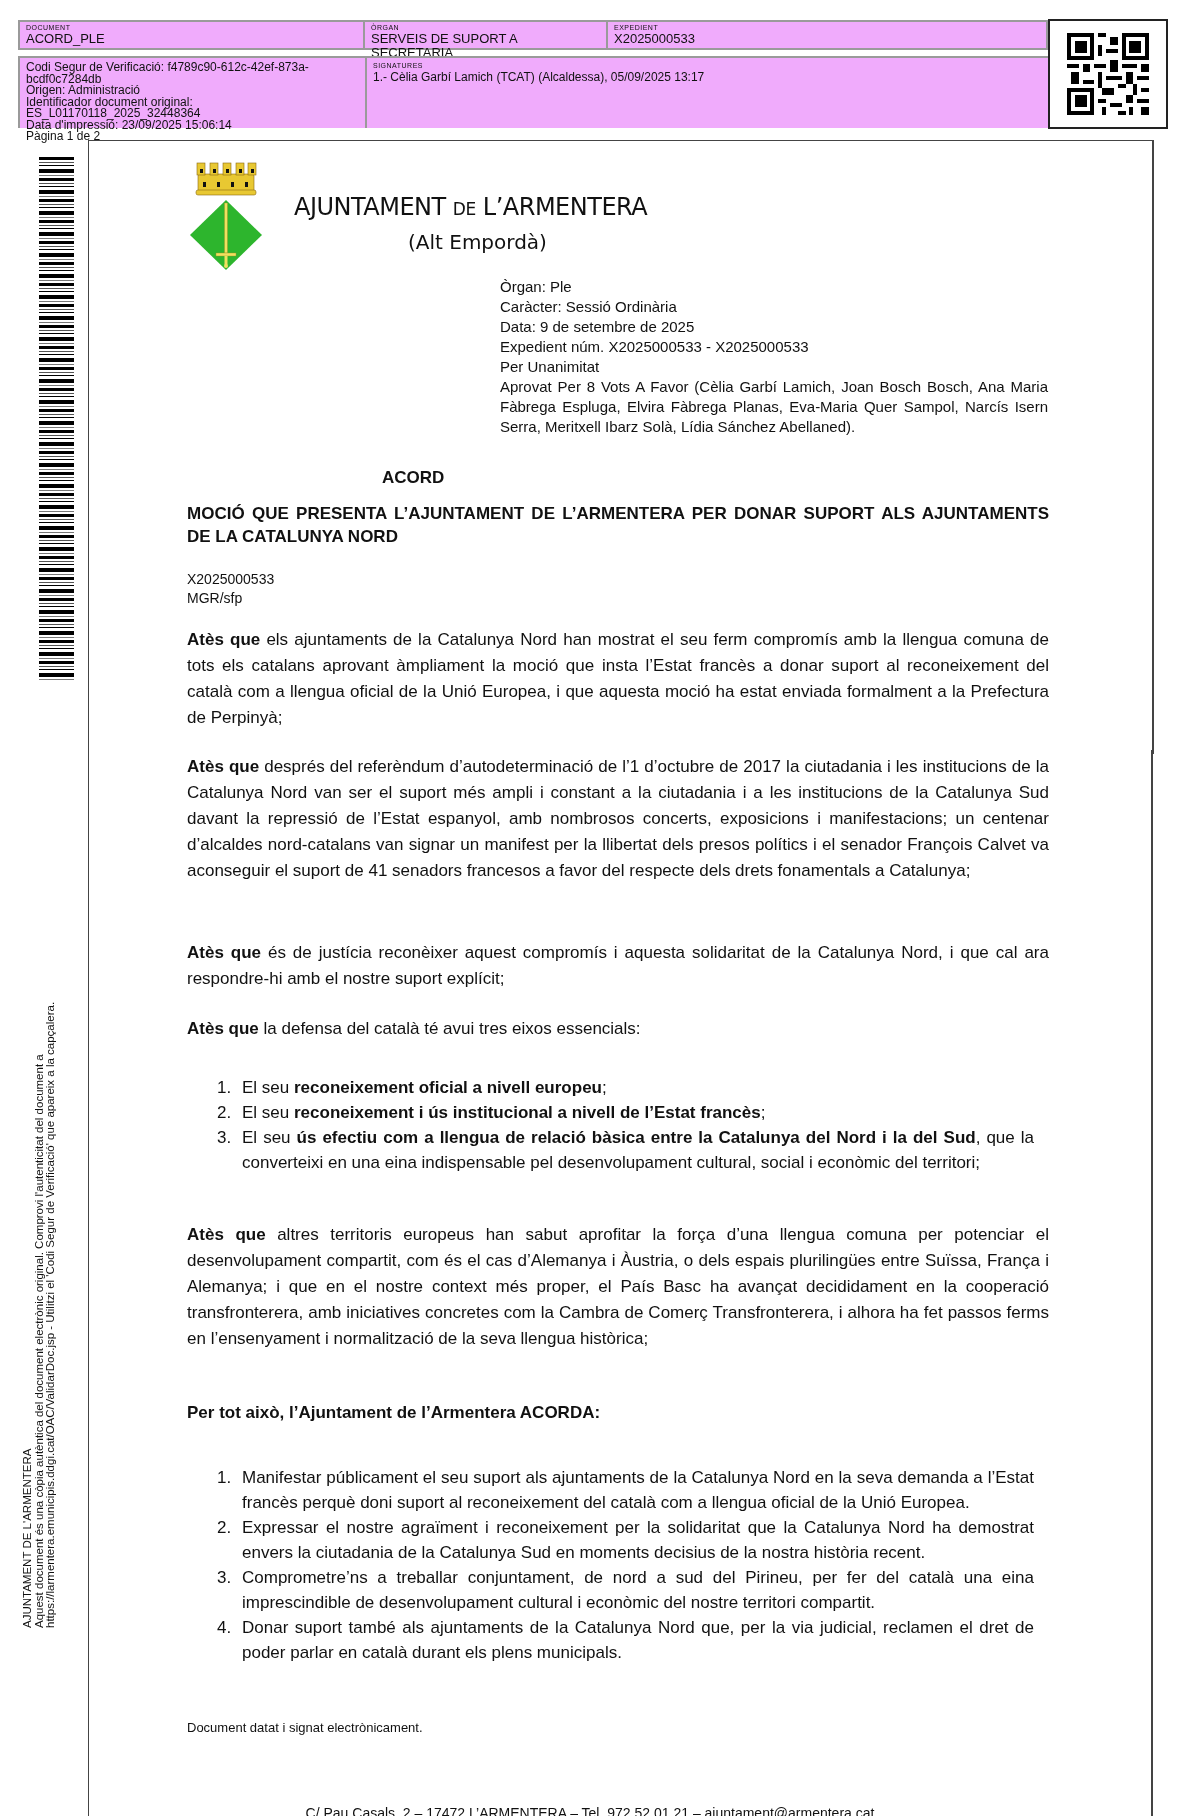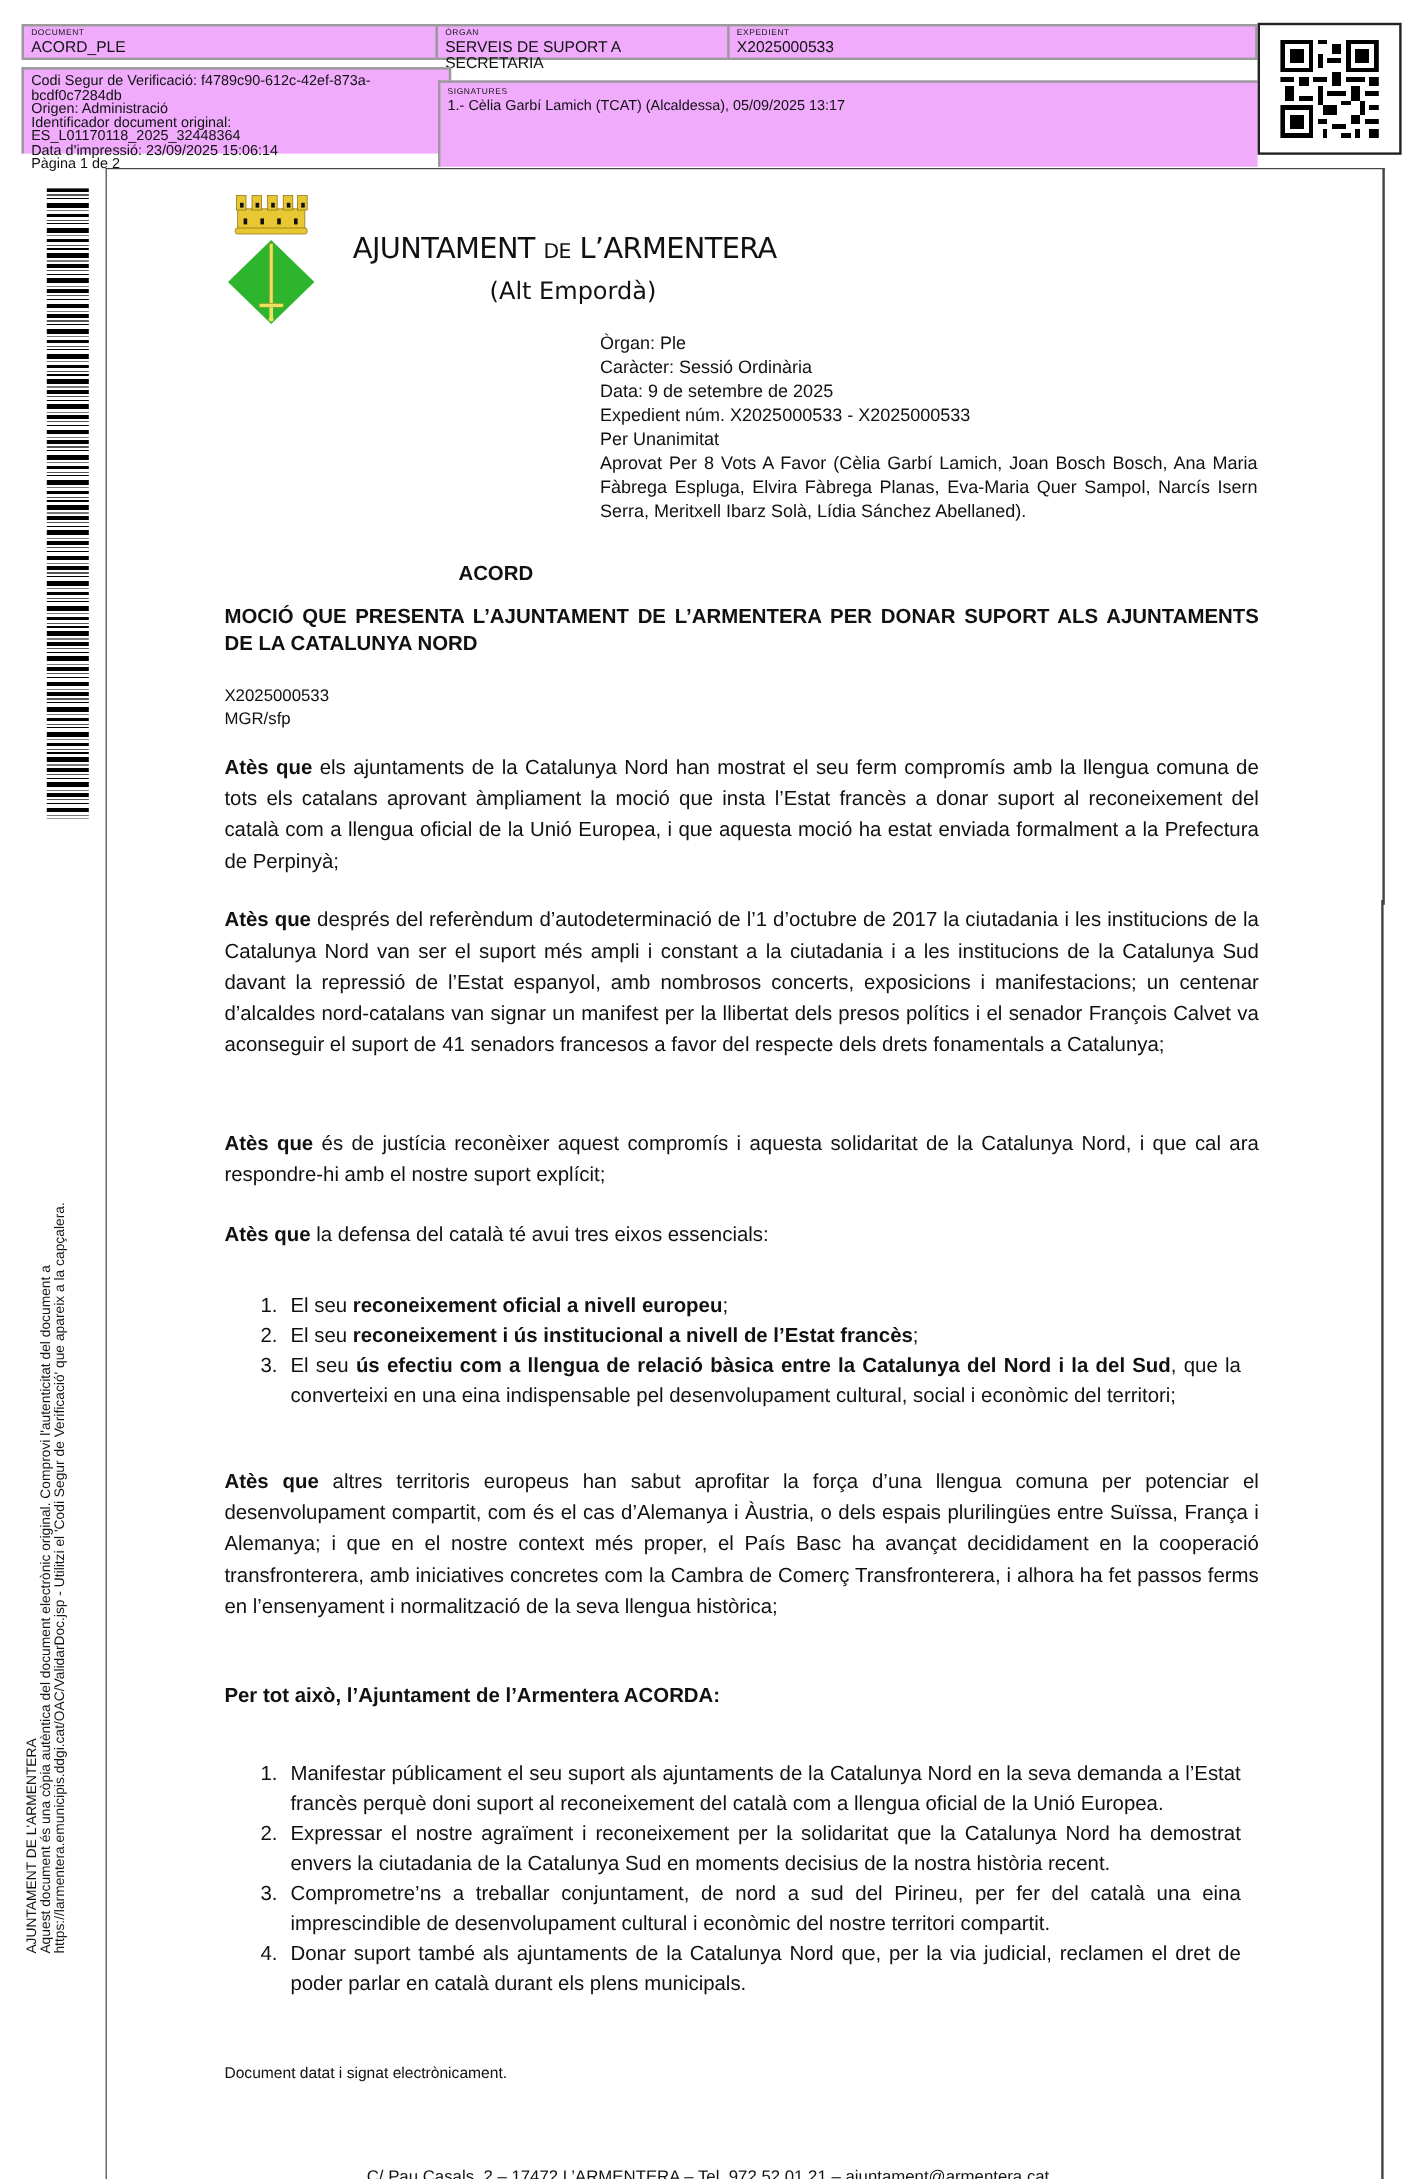--- a/index.html
+++ b/index.html
@@ -51,21 +51,21 @@
   <div class="hlabel">EXPEDIENT</div>
   <div class="hval">X2025000533</div>
 </div>
 <div class="hcell" style="left:18px; top:56px; width:358px; height:72px; border-bottom:none; padding-top:4px;">
   <div class="meta-line">Codi Segur de Verificació: f4789c90-612c-42ef-873a-bcdf0c7284db</div>
   <div class="meta-line">Origen: Administració</div>
   <div class="meta-line">Identificador document original: ES_L01170118_2025_32448364</div>
   <div class="meta-line">Data d'impressió: 23/09/2025 15:06:14</div>
   <div class="meta-line">Pàgina 1 de 2</div>
 </div>
-<div class="hcell" style="left:365px; top:56px; width:683px; height:72px; border-bottom:none; border-right:none; padding-top:4px;margin-top:11px;">
+<div class="hcell" style="left:365px; top:56px; width:683px; height:72px; border-bottom:none; border-right:none; padding-top:4px;">
   <div class="hlabel">SIGNATURES</div>
   <div class="hval" style="font-size:12px;">1.- Cèlia Garbí Lamich (TCAT) (Alcaldessa), 05/09/2025 13:17</div>
 </div>
 <div class="qr-box">
   <svg width="82" height="82" viewBox="0 0 21 21" shape-rendering="crispEdges">
     <rect x="0" y="0" width="7" height="7" fill="#000"></rect>
       <rect x="1" y="1" width="5" height="5" fill="#fff"></rect>
       <rect x="2" y="2" width="3" height="3" fill="#000"></rect>
     <rect x="14" y="0" width="7" height="7" fill="#000"></rect>
       <rect x="15" y="1" width="5" height="5" fill="#fff"></rect>

